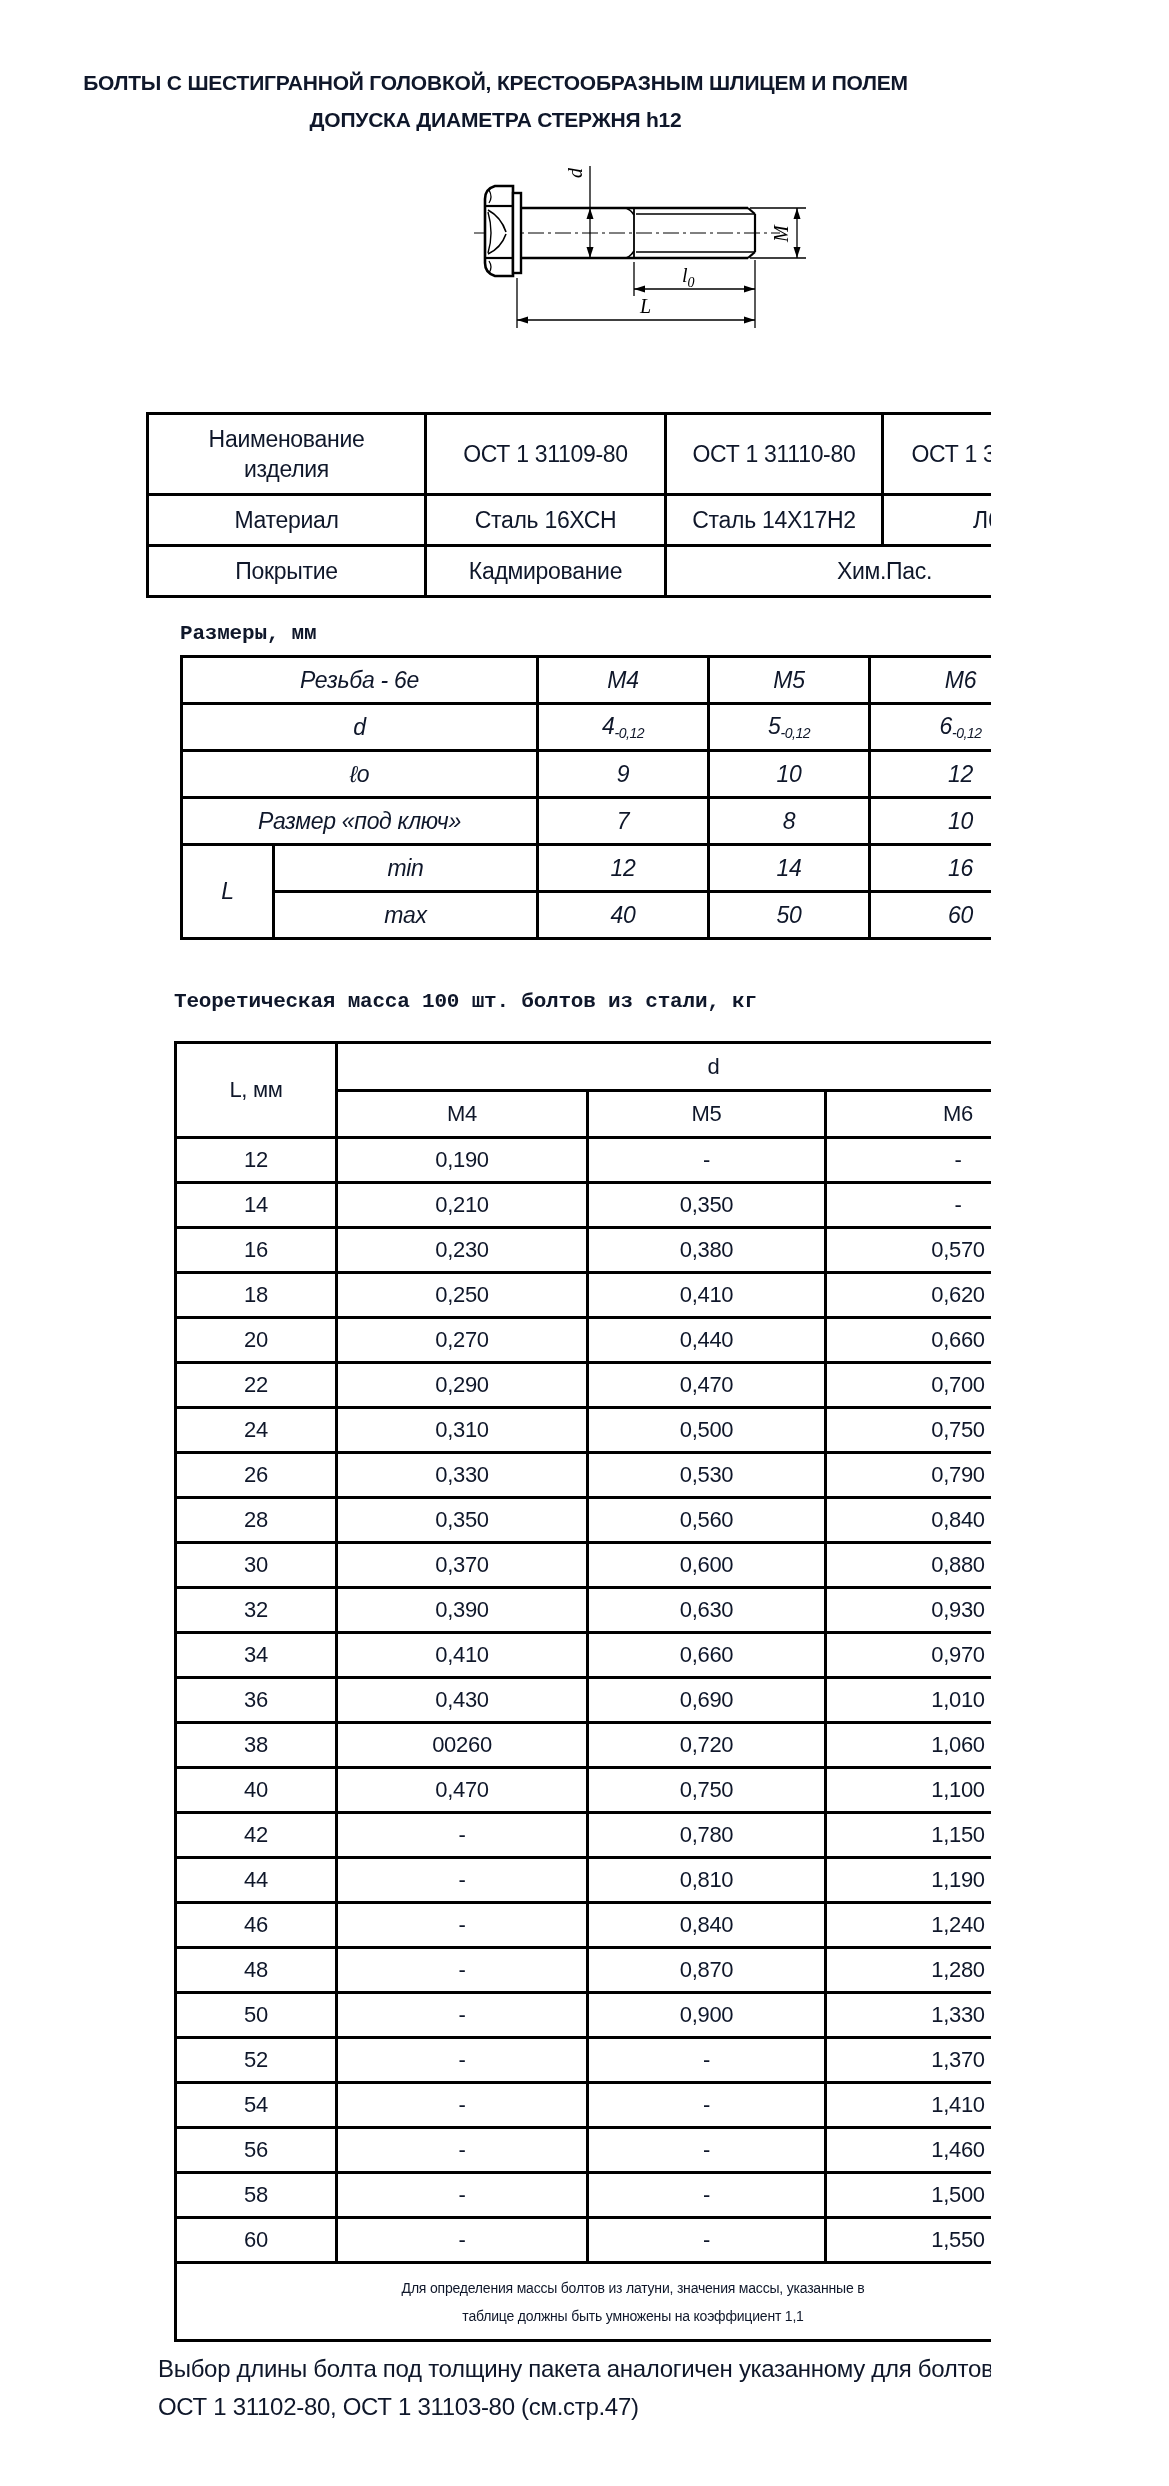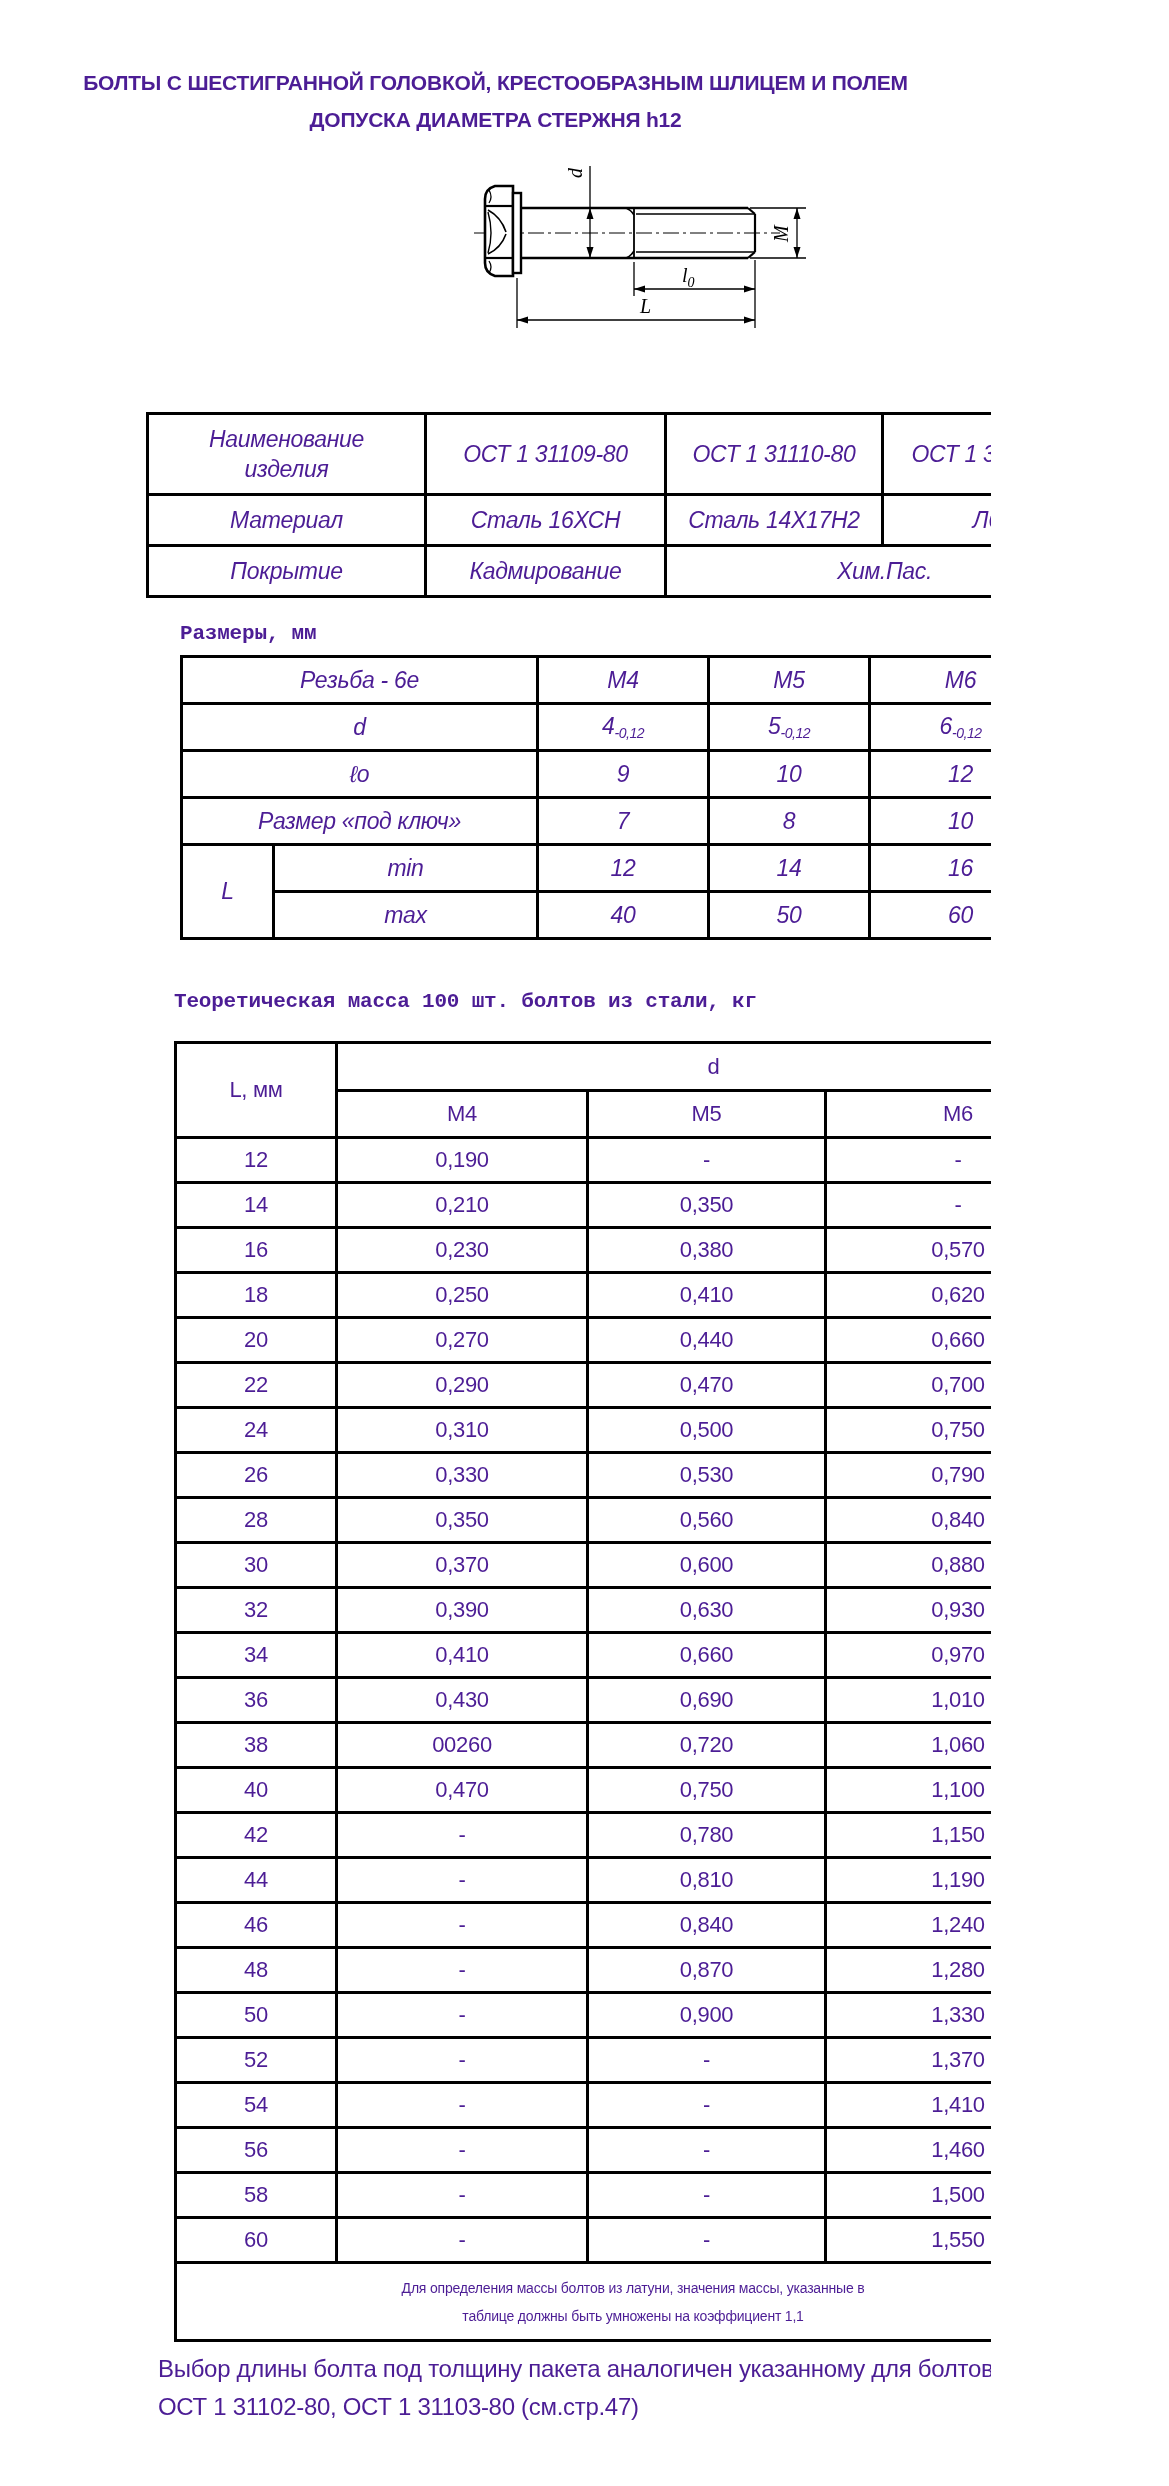--- a/index.html
+++ b/index.html
@@ -1,33 +1,33 @@
 <!DOCTYPE html>
 <html><head>
 <meta charset="utf-8">
 <style>
   * { margin:0; padding:0; box-sizing:border-box; }
   html,body { background:#fff; }
   .page {
     position:relative; width:991px; height:2486px; background:#ffffff;
-    font-family:"Liberation Sans","DejaVu Sans",sans-serif; color:#4c1d95;
+    font-family:"Liberation Sans","DejaVu Sans",sans-serif; color:#0f172a;
     overflow:hidden;
   }
   .title {
     position:absolute; top:64px; left:0; width:100%;
     text-align:center; font-weight:700; font-size:21px; line-height:37px;
     letter-spacing:-0.2px;
   }
   .drawing { position:absolute; left:450px; top:148px; }
   table {
     position:absolute; border-collapse:collapse; table-layout:fixed;
     background:#fff; letter-spacing:-0.3px;
   }
   td { border:3px solid #000; text-align:center; vertical-align:middle; padding:0; }
-  .t1 { left:146px; top:412px; width:956px; font-size:23px;font-style:italic; }
+  .t1 { left:146px; top:412px; width:956px; font-size:23px; }
   .t1 tr.r1 td { height:81px; line-height:30px; }
   .t1 tr.r2 td, .t1 tr.r3 td { height:51px; }
   .t2 { left:180px; top:655px; width:870px; font-size:23px; }
   .t2 td { height:47px;font-style:italic; }
   .t3 { left:174px; top:1041px; width:915px; font-size:22px; }
   .t3 td.h1 { height:48px; }
   .t3 td.h2 { height:47px; }
   .t3 tbody td { height:45px; }
   .t3 td.note { height:78px; font-size:14px; line-height:28px; letter-spacing:-0.2px; }
   .caption {

